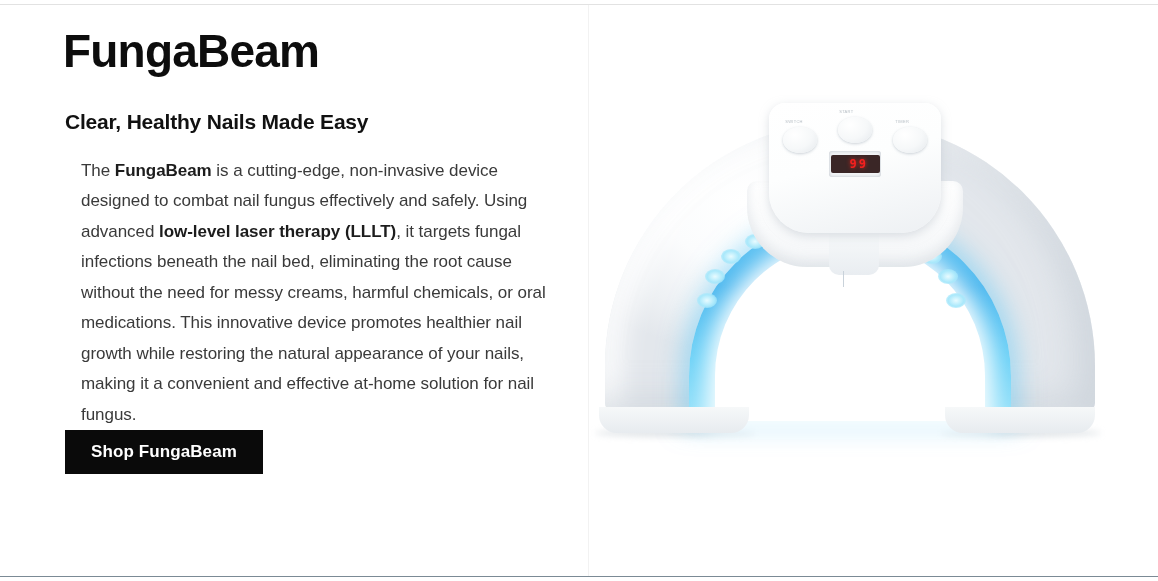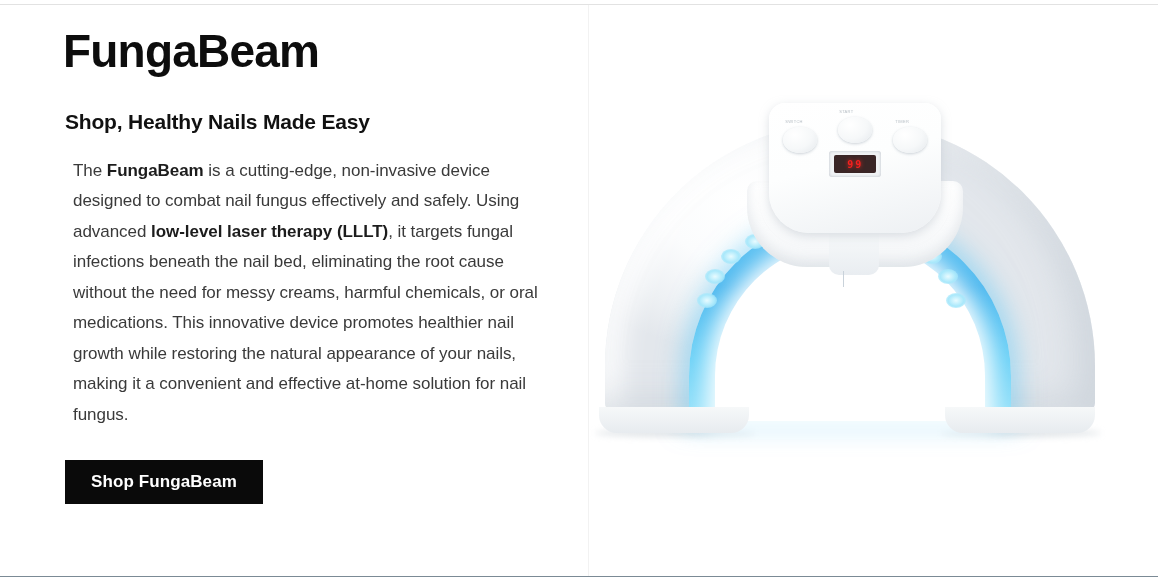--- a/index.html
+++ b/index.html
@@ -40,28 +40,27 @@
     font-size:21px;
     font-weight:bold;
     color:#111111;
     margin:34px 0 0 0;
     letter-spacing:-0.2px;
   }
   .description{
     font-size:17px;
     line-height:30.5px;
     color:#3a3a3a;
-    margin:22px 0 0 8px;
+    margin:22px 0 0 16px;
     max-width:500px;
     letter-spacing:-0.05px;
   }
   .description b{color:#1c1c1c;font-weight:bold;}
   .cta-button{
     display:inline-block;
-    margin-top:30px;
     background:#0a0a0a;
     color:#ffffff;
     font-size:17px;
     font-weight:bold;
     padding:12px 26px;
     border:none;
     cursor:pointer;
     letter-spacing:0.1px;
     font-family:"Liberation Sans",sans-serif;
   }
@@ -183,24 +182,25 @@
     z-index:9;
     display:flex;align-items:center;justify-content:center;
   }
   .display-screen{
     width:42px;height:18px;
     background:#3a2626;
     border-radius:2px;
     display:flex;align-items:center;justify-content:center;
     color:#f5201f;
     font-family:"DejaVu Sans Mono",monospace;
-    font-size:10px;
+    font-size:12px;
     font-weight:bold;
     letter-spacing:2px;
     text-shadow:0 0 4px rgba(245,40,30,.9);
+    padding-left:7px;
   }
   
   .foot{
     position:absolute;
     bottom:0px;
     width:150px;height:26px;
     border-radius:0 0 18px 18px;
     background:linear-gradient(180deg,#f6f8f9 0%,#e7ebef 100%);
     z-index:6;
   }
@@ -228,21 +228,21 @@
 </style>
 </head>
 <body>
 
 <div class="top-rule"></div>
 
 <div class="stage">
 
   <div class="text-col">
     <h1 class="product-title">FungaBeam</h1>
-    <h2 class="tagline">Shop, Healthy Nails Made Easy</h2>
+    <h2 class="tagline">Clear, Healthy Nails Made Easy</h2>
     <p class="description">
       <span>The </span><b>FungaBeam</b><span> is a cutting-edge, non-invasive device designed to combat nail fungus effectively and safely. Using advanced </span><b>low-level laser therapy (LLLT)</b><span>, it targets fungal infections beneath the nail bed, eliminating the root cause without the need for messy creams, harmful chemicals, or oral medications. This innovative device promotes healthier nail growth while restoring the natural appearance of your nails, making it a convenient and effective at-home solution for nail fungus.</span>
     </p>
     <button class="cta-button">Shop FungaBeam</button>
   </div>
 
   <div class="image-col">
     <div class="device">
 
       <div class="foot-shadow left"></div>

